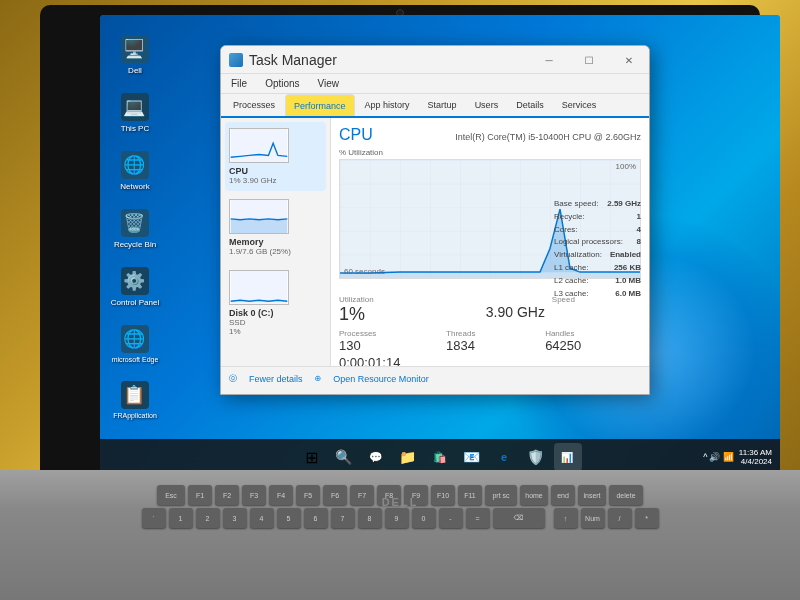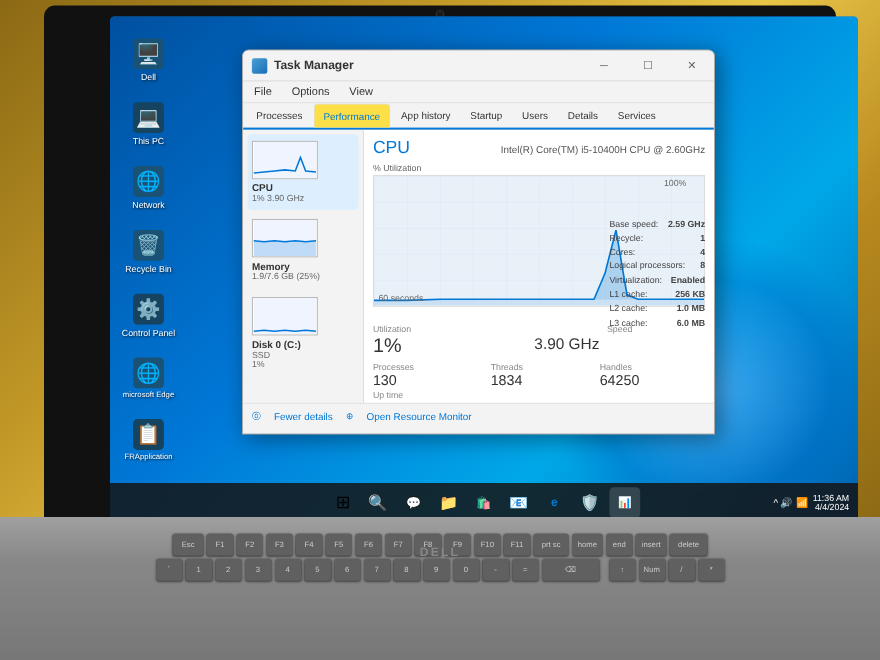--- a/index.html
+++ b/index.html
@@ -158,23 +158,23 @@
 
     .tm-title-icon {
       width: 14px;
       height: 14px;
       margin-right: 6px;
       background: linear-gradient(135deg, #4a9fd4, #1a6fb8);
       border-radius: 2px;
     }
 
     .tm-title-text {
-      font-size: 11px;
+      font-size: 14px;
       color: #333;
-      font-weight: 700;
+      font-weight: 400;
     }
 
     .tm-window-controls {
       position: absolute;
       right: 0;
       top: 0;
       display: flex;
     }
 
     .tm-ctrl-btn {
@@ -308,21 +308,21 @@
       border: 1px solid #ddd;
       background: #f8f8f8;
       height: 120px;
       position: relative;
       margin-bottom: 4px;
     }
 
     .cpu-chart-label-100 {
       position: absolute;
       top: 2px;
-      right: 16px;
+      right: 4px;
       font-size: 8px;
       color: #666;
     }
 
     .cpu-chart-bottom-label {
       position: absolute;
       bottom: 2px;
       left: 4px;
       font-size: 8px;
       color: #666;
@@ -571,21 +571,20 @@
                   <div style="color:#888;">Threads</div>
                   <div style="font-size:13px;color:#333;">1834</div>
                 </div>
                 <div>
                   <div style="color:#888;">Handles</div>
                   <div style="font-size:13px;color:#333;">64250</div>
                 </div>
               </div>
 
               <div style="margin-top:2px;font-size:8px;">
-                <div style="color:#888;">Up time</div>
                 <div style="font-size:13px;color:#333;">0:00:01:14</div>
               </div>
 
               <div class="cpu-right-panel">
                 <div class="cpu-right-panel-row">
                   <span>Base speed:</span>
                   <span class="cpu-right-val">2.59 GHz</span>
                 </div>
                 <div class="cpu-right-panel-row">
                   <span>Recycle:</span>

